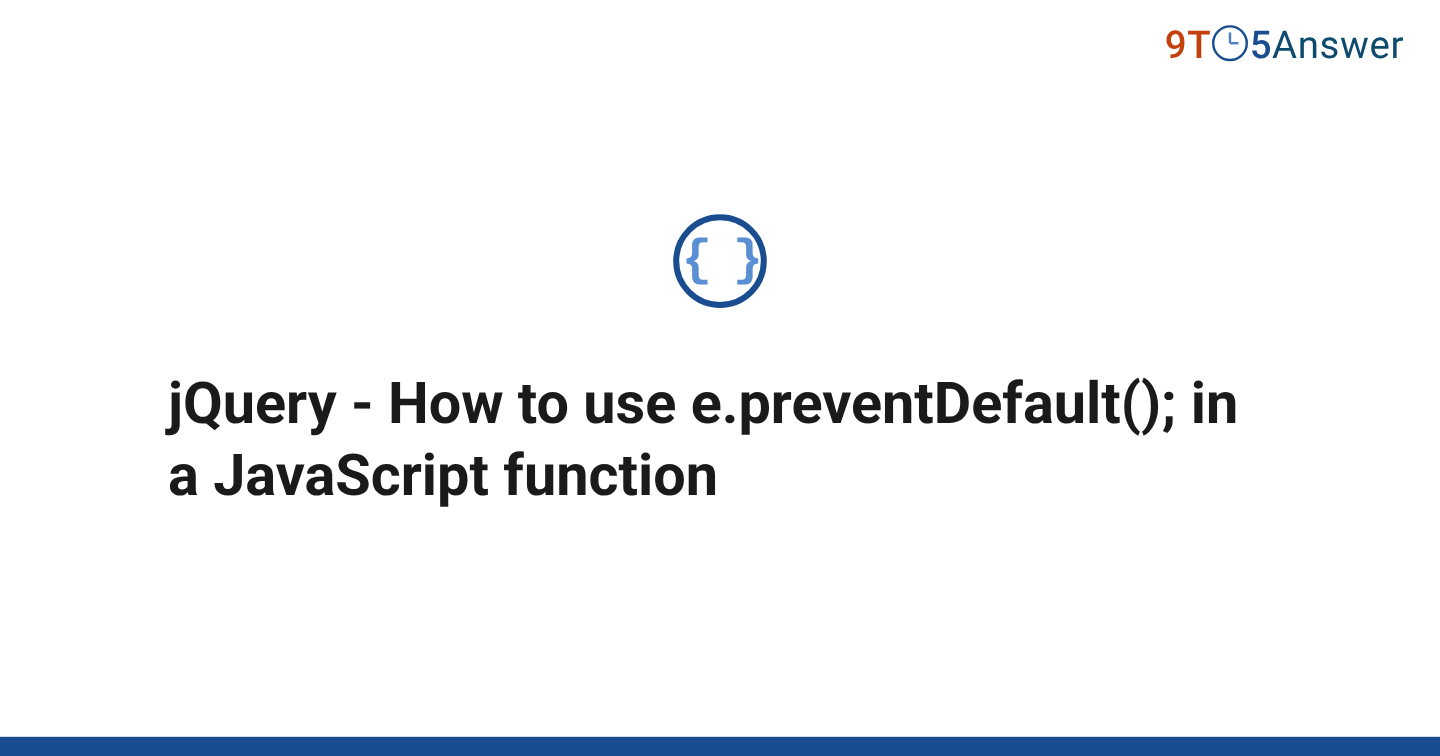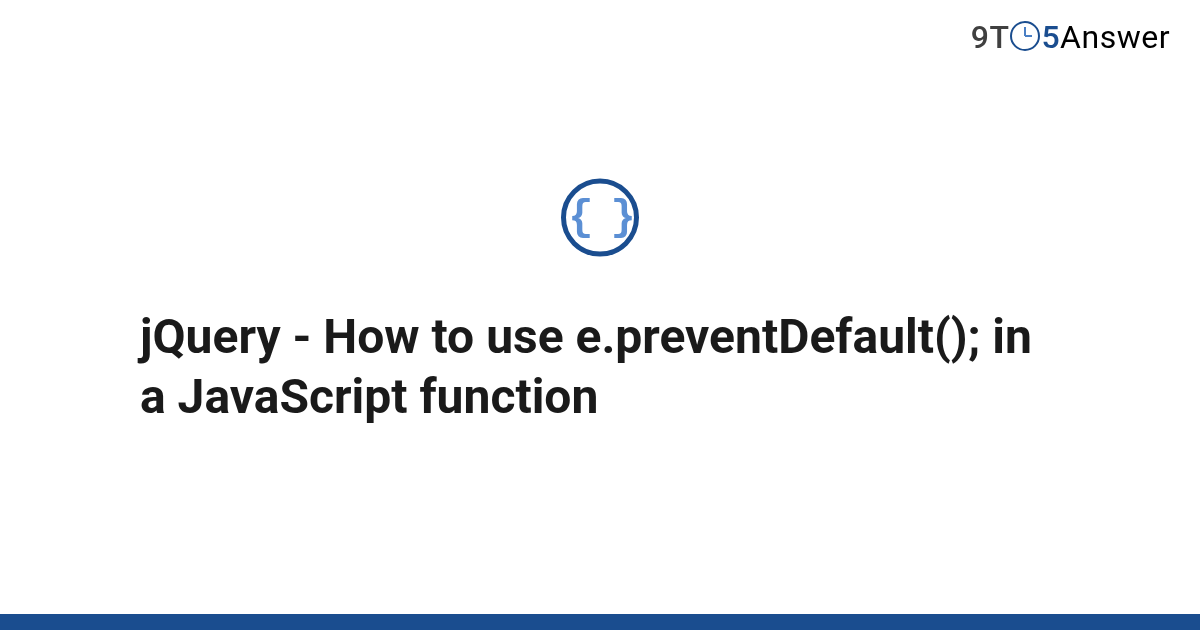--- a/index.html
+++ b/index.html
@@ -22,21 +22,21 @@
       top: 18px;
       right: 30px;
       display: flex;
       align-items: baseline;
       font-size: 32px;
       font-weight: 400;
       letter-spacing: 0.5px;
     }
     
     .logo-9t {
-      color: #404040;
+      color: #c2410c;
       font-weight: 500;
     }
     
     .logo-clock {
       display: inline-flex;
       align-items: center;
       justify-content: center;
       width: 30px;
       height: 30px;
       border: 2.5px solid #1a4d8f;
@@ -67,21 +67,21 @@
       top: 12px;
       left: 50%;
     }
     
     .logo-5 {
       color: #1a4d8f;
       font-weight: 500;
     }
     
     .logo-answer {
-      color: #000000;
+      color: #0c4a6e;
       font-weight: 400;
     }
     
     .content {
       position: absolute;
       top: 50%;
       left: 50%;
       transform: translate(-50%, -55%);
       display: flex;
       flex-direction: column;

